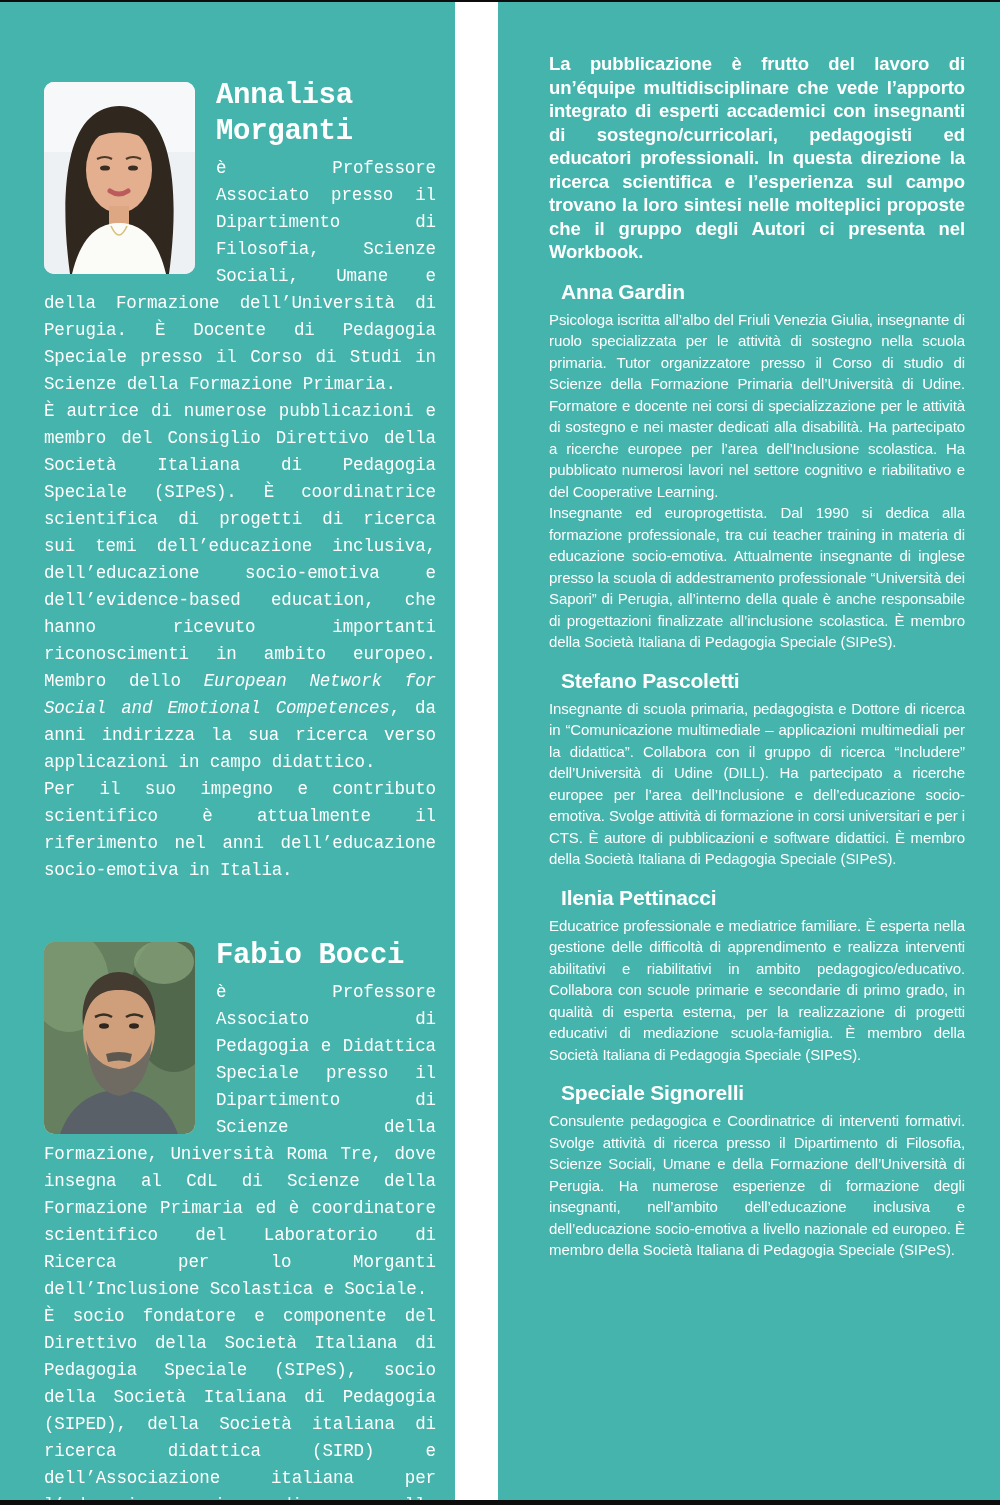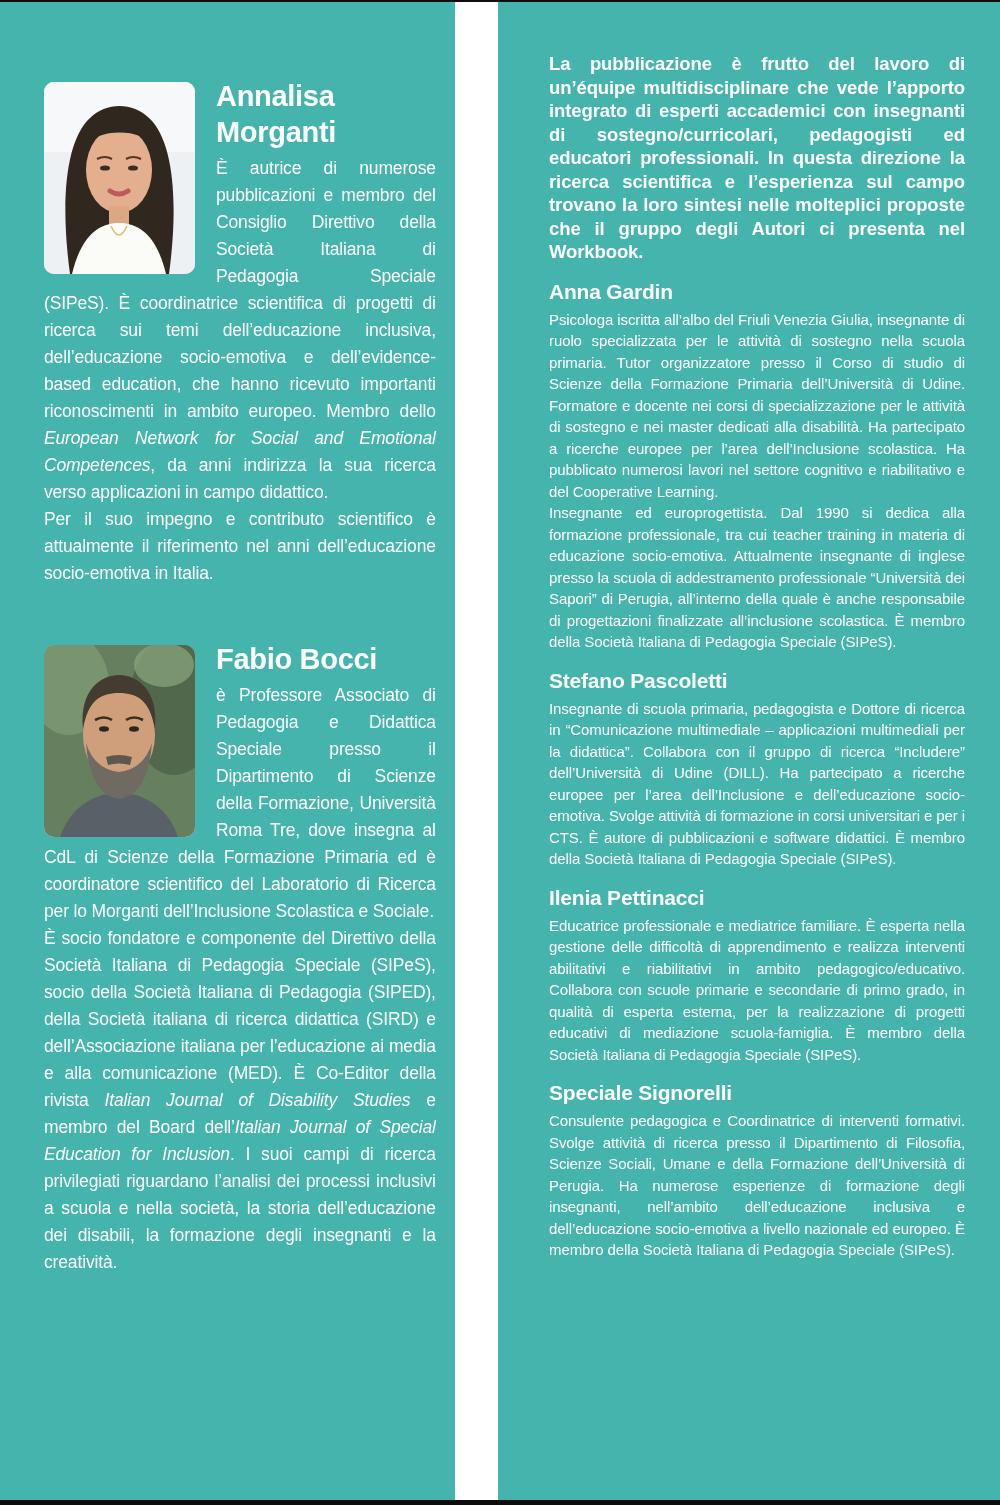--- a/index.html
+++ b/index.html
@@ -19,20 +19,21 @@
     box-sizing:border-box;
     overflow:hidden;
     height:1498px;
   }
   .flap.left{
     width:517px;
     padding:76px 19px 0 44px;
     font-size:17.5px;
     line-height:27px;
     letter-spacing:-0.15px;
+    font-family:Liberation Mono, monospace;
   }
   .spine-gap{width:50px;background:#ffffff;height:1498px;}
   .flap.right{
     width:568px;
     padding:50px 35px 0 51px;
     font-size:15px;
     line-height:21.5px;
     letter-spacing:-0.1px;
   }
   .author{margin:0;}
@@ -59,21 +60,21 @@
   .intro{
     font-weight:bold;
     font-size:18.5px;
     line-height:23.5px;
     margin:0 0 16px 0;
     text-align:justify;
     letter-spacing:-0.1px;
   }
   .contrib{margin:0;}
   .contrib-name{
-    margin:15px 0 4px 0;
+    margin:15px 0 4px 12px;
     font-size:21px;
     line-height:26px;
     font-weight:bold;
     letter-spacing:-0.2px;
   }
 </style>
 </head>
 <body>
 
 <div class="page">
@@ -92,20 +93,21 @@
           <ellipse cx="89" cy="86" rx="5" ry="2.6" fill="#3a2e22"></ellipse>
           <path d="M53 77 Q61 73 68 77" stroke="#4a3a2a" stroke-width="2.2" fill="none"></path>
           <path d="M82 77 Q89 73 97 77" stroke="#4a3a2a" stroke-width="2.2" fill="none"></path>
           <path d="M66 109 Q75 115 84 109" stroke="#bb5b5e" stroke-width="5" fill="none" stroke-linecap="round"></path>
           <rect x="65" y="124" width="20" height="20" fill="#dda784"></rect>
           <path d="M28 192 C38 150 58 141 75 141 C92 141 112 150 122 192 Z" fill="#fbfbf8"></path>
           <path d="M67 144 Q75 162 83 144" stroke="#d9c07a" stroke-width="1.6" fill="none"></path>
         </svg>
       </div>
       <h2 class="author-name">Annalisa Morganti</h2>
+      <p>è Professore Associato presso il Dipartimento di Filosofia, Scienze Sociali, Umane e della Formazione dell’Università di Perugia. È Docente di Pedagogia Speciale presso il Corso di Studi in Scienze della Formazione Primaria.</p>
       <p>È autrice di numerose pubblicazioni e membro del Consiglio Direttivo della Società Italiana di Pedagogia Speciale (SIPeS). È coordinatrice scientifica di progetti di ricerca sui temi dell’educazione inclusiva, dell’educazione socio-emotiva e dell’evidence-based education, che hanno ricevuto importanti riconoscimenti in ambito europeo. Membro dello <i>European Network for Social and Emotional Competences</i>, da anni indirizza la sua ricerca verso applicazioni in campo didattico.</p>
       <p>Per il suo impegno e contributo scientifico è attualmente il riferimento nel anni dell’educazione socio-emotiva in Italia.</p>
     </article>
 
     <article class="author">
       <div class="photo" aria-label="portrait-fabio-bocci">
         <svg viewBox="0 0 151 192" preserveAspectRatio="none">
           <rect width="151" height="192" fill="#66805f"></rect>
           <ellipse cx="25" cy="40" rx="40" ry="50" fill="#7e9a74" opacity="0.8"></ellipse>
           <ellipse cx="130" cy="60" rx="45" ry="70" fill="#4d6147" opacity="0.8"></ellipse>

